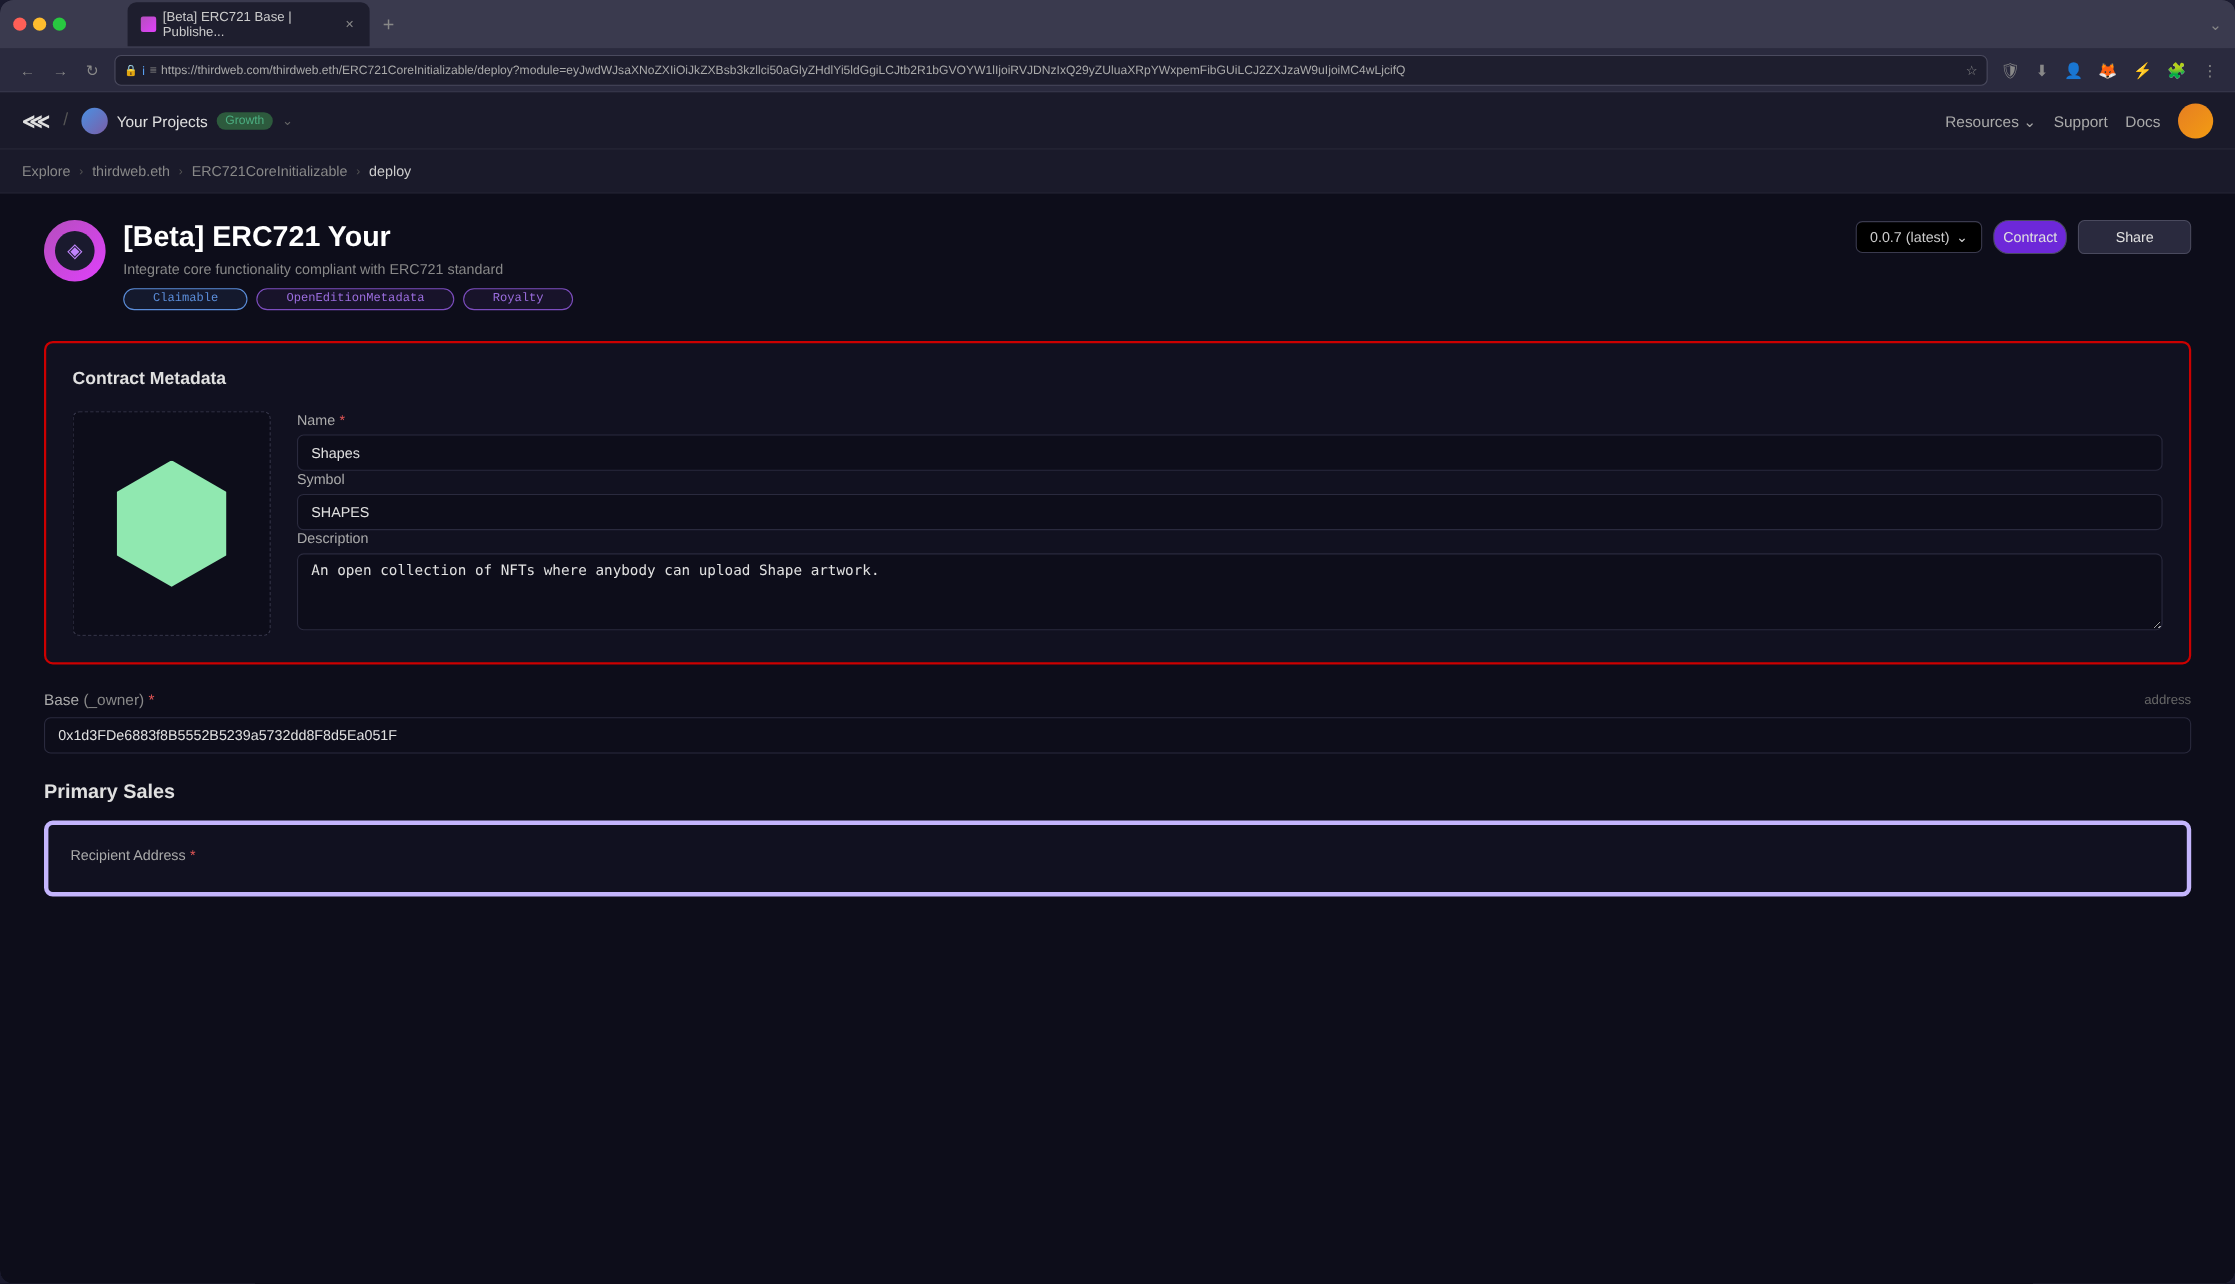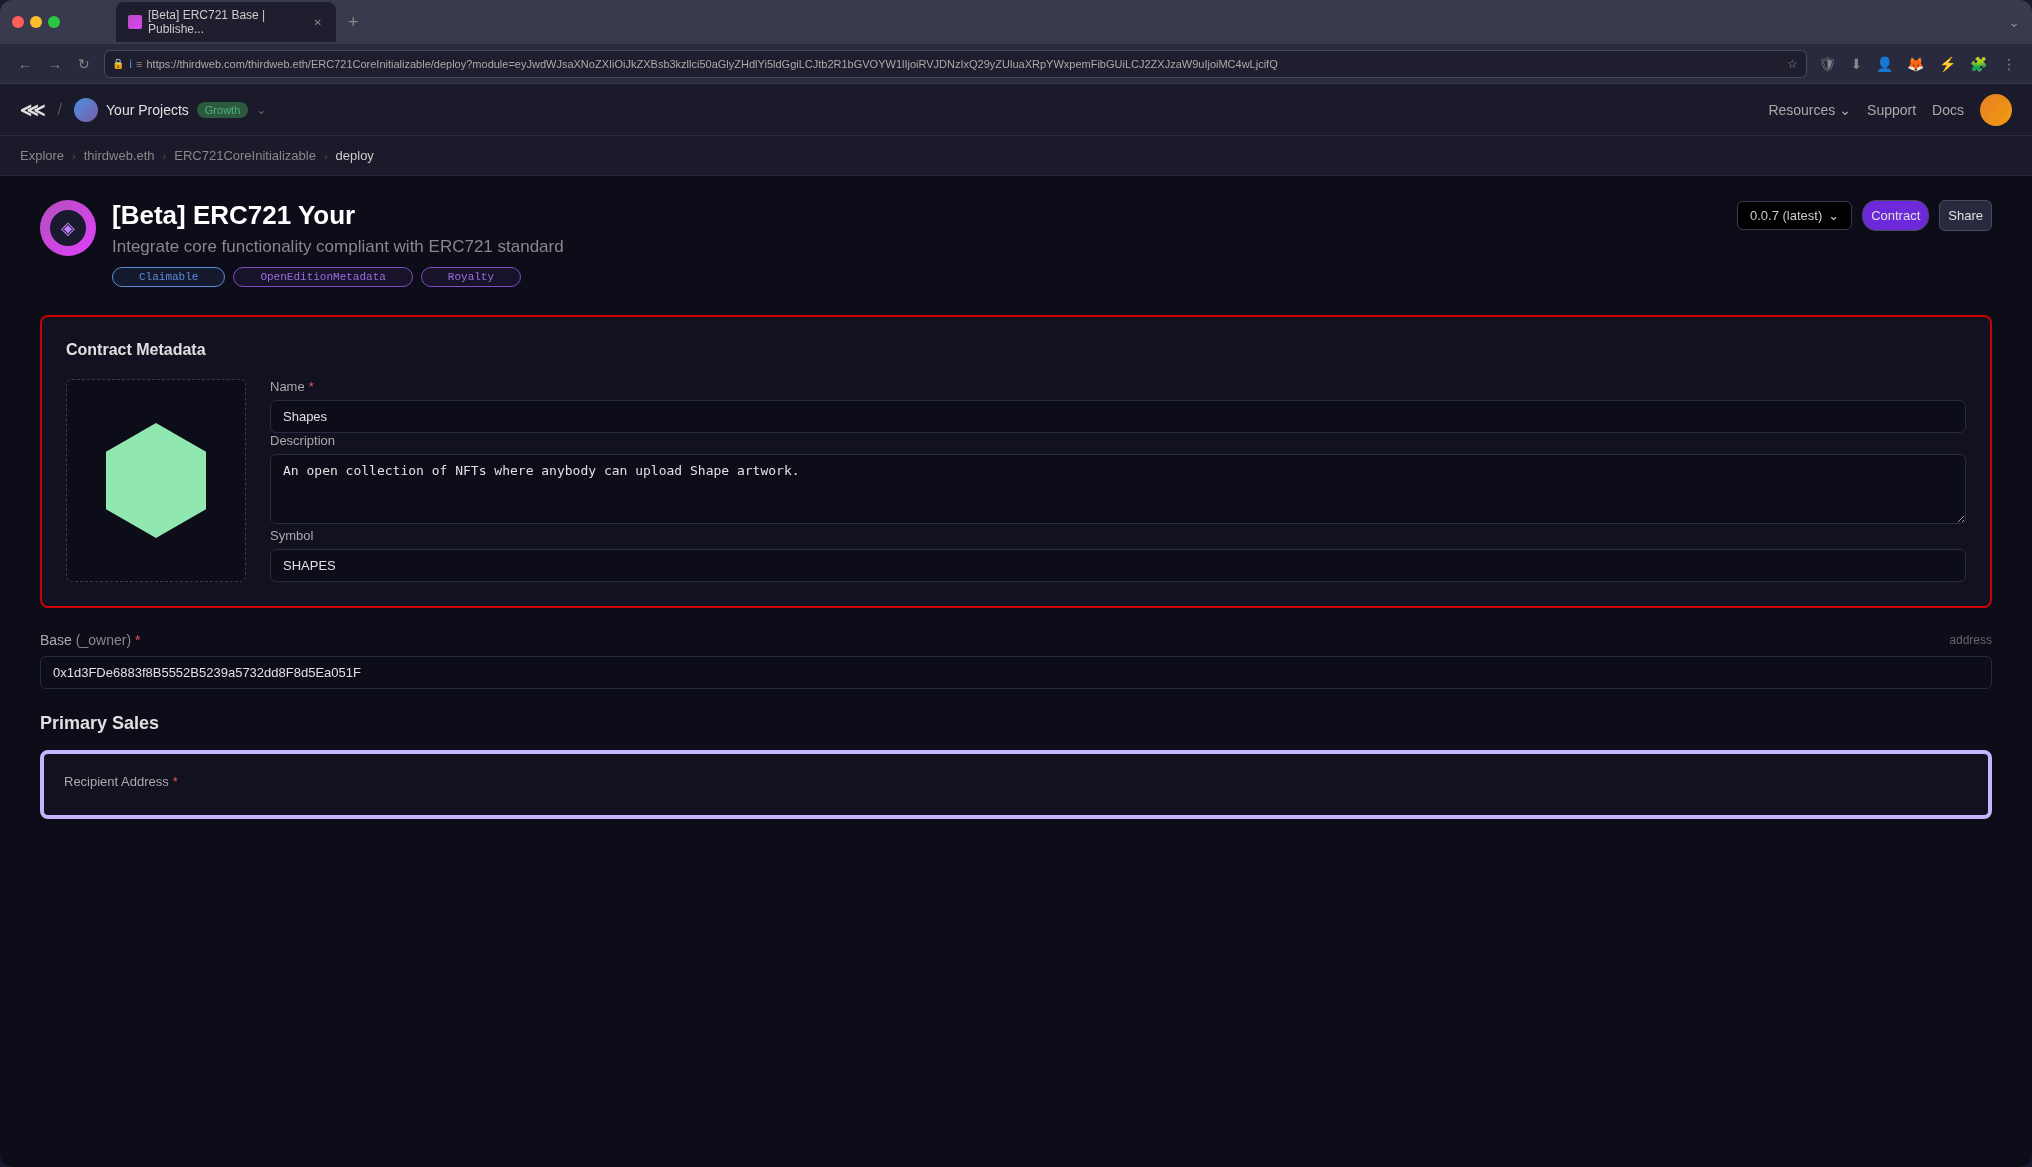--- a/index.html
+++ b/index.html
@@ -321,21 +321,21 @@
     }
 
     .contract-title {
       font-size: 26px;
       font-weight: 600;
       color: #ffffff;
       margin-bottom: 6px;
     }
 
     .contract-description {
-      font-size: 17px;
+      font-size: 13px;
       color: #888;
       margin-bottom: 10px;
     }
 
     .contract-tags {
       display: flex;
       gap: 8px;
     }
 
     .tag {
@@ -390,21 +390,21 @@
       padding: 7px 8px;
       color: #e0e0e0;
       font-size: 13px;
       cursor: pointer;
     }
 
     .btn-share {
       background: #2a2a3e;
       border: 1px solid #4a4a5e;
       border-radius: 6px;
-      padding: 7px 8px;
+      padding: 7px 33px;
       color: #e0e0e0;
       font-size: 13px;
       cursor: pointer;
     }
 
     
     .section {
       background: #111120;
       border: 2px solid #cc0000;
       border-radius: 8px;
@@ -652,26 +652,26 @@
         </div>
         <div class="form-fields">
           <div>
             <div class="field-label">
               <span>Name</span>
               <span class="field-required">*</span>
             </div>
             <input class="field-input" type="text" value="Shapes" style="">
           </div>
           <div>
+            <div class="field-label">Symbol</div>
+            <input class="field-input" type="text" value="SHAPES" style="">
+          </div>
+          <div>
             <div class="field-label">Description</div>
             <textarea class="field-textarea" style="">An open collection of NFTs where anybody can upload Shape artwork.</textarea>
-          </div>
-          <div>
-            <div class="field-label">Symbol</div>
-            <input class="field-input" type="text" value="SHAPES" style="">
           </div>
         </div>
       </div>
     </div>
 
     <div class="owner-section">
       <div class="owner-header">
         <div style="display:flex;align-items:center;gap:6px;">
           <span class="owner-label">
             <span>Base</span>

